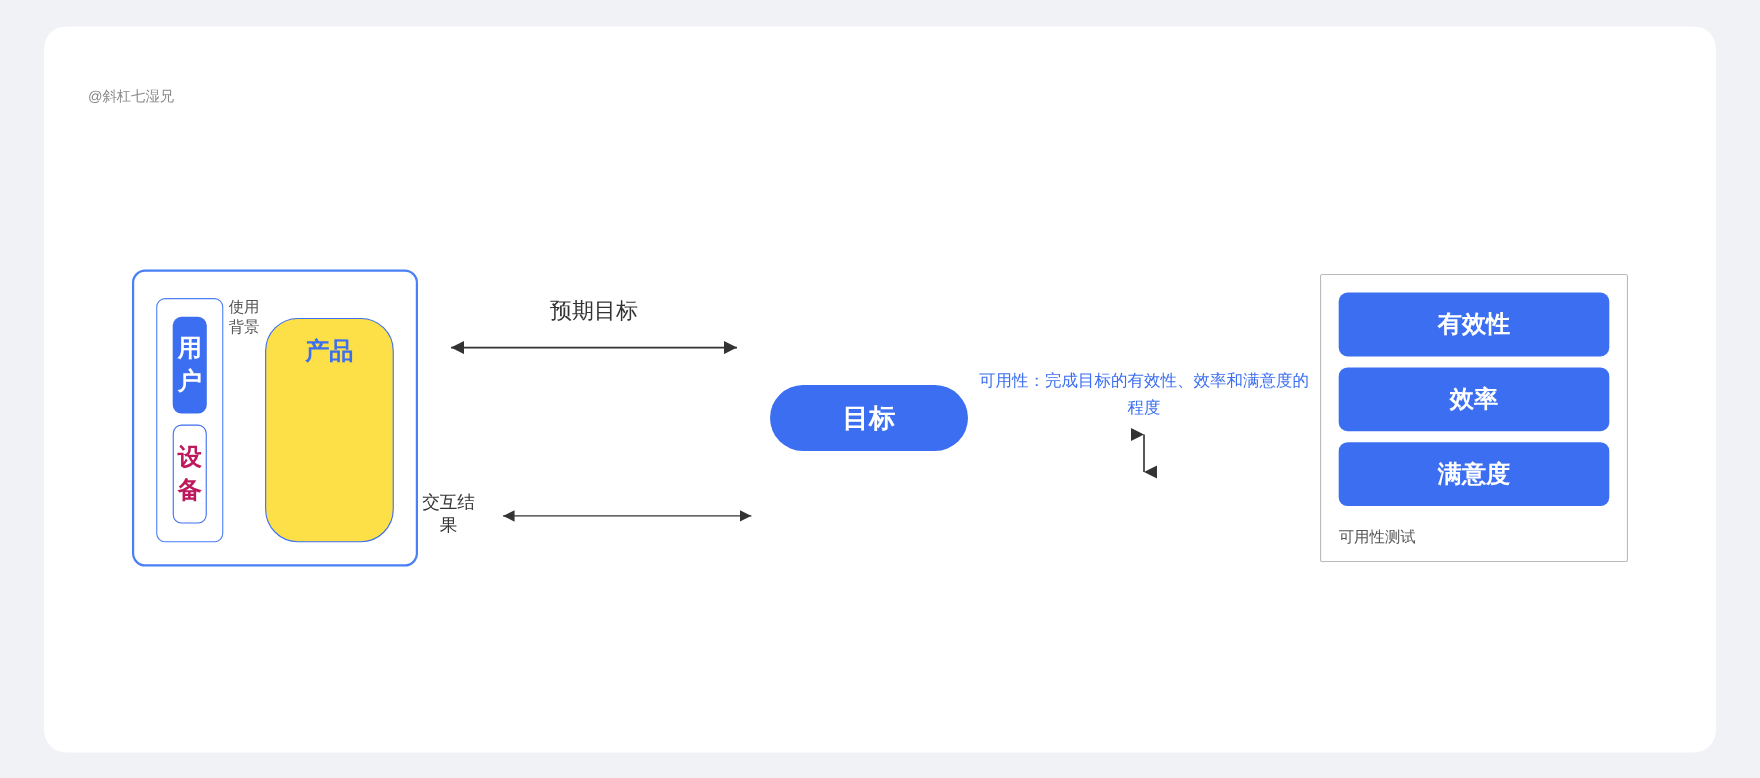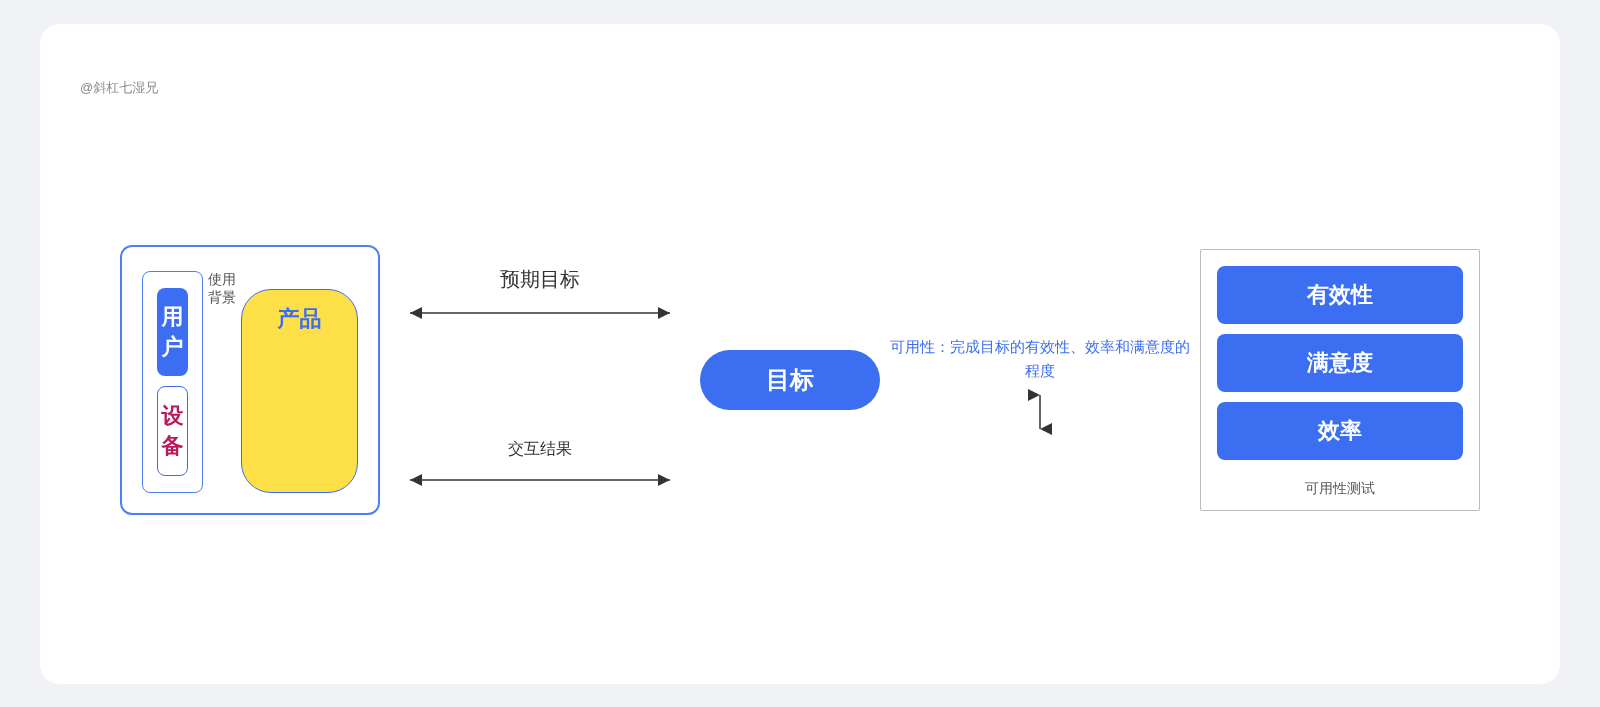--- a/index.html
+++ b/index.html
@@ -134,21 +134,21 @@
       border-radius: 2px;
       padding: 16px 16px 0 16px;
       width: 280px;
       display: flex;
       flex-direction: column;
       gap: 10px;
       background: #fff;
       margin-top: 0;
     }
     .right-panel-label {
-      text-align: center;
+      text-align: left;
       font-size: 14px;
       color: #555;
       margin: 10px 0 12px 0;
     }
   </style>
 </head>
 <body>
 
 <div class="main-card">
   <div class="watermark">@斜杠七湿兄</div>
@@ -175,21 +175,21 @@
               <path d="M8,0 L0,4 L8,8 Z" fill="#333"></path>
             </marker>
             <marker id="arrowR1" markerWidth="8" markerHeight="8" refX="8" refY="4" orient="auto">
               <path d="M0,0 L8,4 L0,8 Z" fill="#333"></path>
             </marker>
           </defs>
           <line x1="280" y1="14" x2="20" y2="14" stroke="#333" stroke-width="1.5" marker-start="url(#arrowL1)" marker-end="url(#arrowR1)"></line>
         </svg>
       </div>
 
-      <div style="display:flex;flex-direction:column;align-items:center;width:100%;gap:4px;">
+      <div style="display:flex;flex-direction:row;align-items:center;width:100%;gap:4px;">
         <div style="font-size:16px;color:#333;text-align:center;margin-bottom:2px;">交互结果</div>
         <svg width="300" height="28" viewBox="0 0 300 28">
           <defs>
             <marker id="arrowL2" markerWidth="8" markerHeight="8" refX="0" refY="4" orient="auto">
               <path d="M8,0 L0,4 L8,8 Z" fill="#333"></path>
             </marker>
             <marker id="arrowR2" markerWidth="8" markerHeight="8" refX="8" refY="4" orient="auto">
               <path d="M0,0 L8,4 L0,8 Z" fill="#333"></path>
             </marker>
           </defs>
@@ -213,20 +213,20 @@
             <marker id="arrowDown" markerWidth="8" markerHeight="8" refX="4" refY="8" orient="auto">
               <path d="M0,0 L4,8 L8,0 Z" fill="#333"></path>
             </marker>
           </defs>
           <line x1="12" y1="8" x2="12" y2="42" stroke="#333" stroke-width="1.5" marker-start="url(#arrowUp)" marker-end="url(#arrowDown)"></line>
         </svg>
       </div>
 
       <div class="right-box">
         <div class="btn-filled">有效性</div>
+        <div class="btn-filled">效率</div>
         <div class="btn-filled">满意度</div>
-        <div class="btn-filled">效率</div>
         <div class="right-panel-label">可用性测试</div>
       </div>
     </div>
 
   </div>
 </div>
 
 </body></html>

